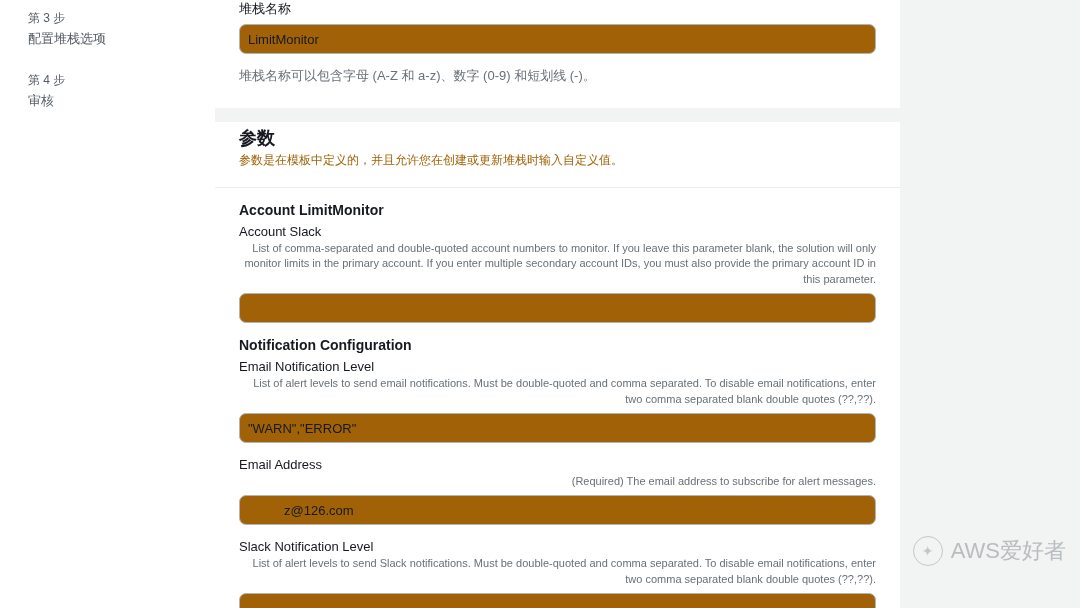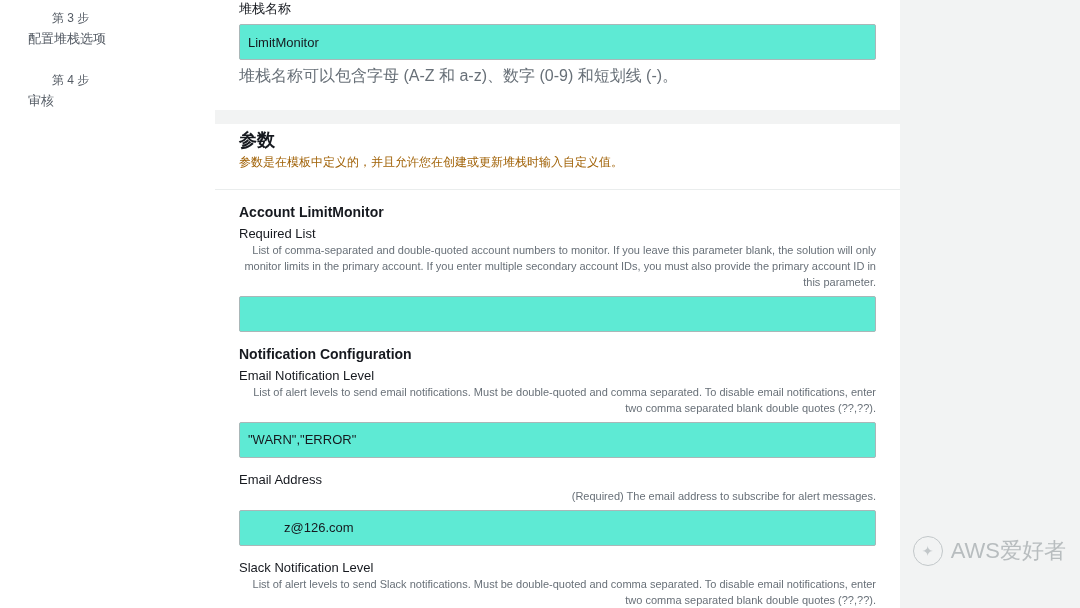--- a/index.html
+++ b/index.html
@@ -24,21 +24,20 @@
       padding: 0 24px 0 28px;
       flex-shrink: 0;
     }
     .step {
       padding: 10px 0 14px 0;
     }
     .step-num {
       font-size: 12px;
       color: #545b64;
       margin-bottom: 3px;
-      margin-left: 24px;
     }
     .step-title {
       font-size: 13px;
       color: #545b64;
       font-family: Liberation Mono, monospace;
     }
     .main {
       flex: 1;
       background: #f2f3f3;
       overflow-y: auto;
@@ -53,32 +52,32 @@
     .card:first-child {
       padding-top: 0;
     }
     .stack-label {
       font-size: 13px;
       color: #16191f;
       margin-bottom: 6px;
     }
     .input {
       width: 100%;
-      height: 36px;
+      height: 30px;
       border: 1px solid #aab7b8;
-      border-radius: 2px;
+      border-radius: 7px;
       padding: 4px 8px;
       font-size: 13px;
       color: #16191f;
-      background: #5eead4;
+      background: #a16207;
     }
     .hint {
-      font-size: 16px;
+      font-size: 13px;
       color: #687078;
-      margin-top: 4px;
+      margin-top: 12px;
       line-height: 1.5;
     }
     .section-title {
       font-size: 18px;
       font-weight: 700;
       color: #16191f;
       margin-bottom: 2px;
     }
     .section-sub {
       font-size: 12px;
@@ -162,21 +161,21 @@
 
     <div class="card">
       <div class="section-title">参数</div>
       <div class="section-sub">参数是在模板中定义的，并且允许您在创建或更新堆栈时输入自定义值。</div>
 
       <hr class="divider">
 
       <div class="group-title">Account LimitMonitor</div>
 
       <div class="field">
-        <div class="field-label">Required List</div>
+        <div class="field-label">Account Slack</div>
         <div class="field-desc">List of comma-separated and double-quoted account numbers to monitor. If you leave this parameter blank, the solution will only monitor limits in the primary account. If you enter multiple secondary account IDs, you must also provide the primary account ID in this parameter.</div>
         <input class="input" type="text" value="" style="">
       </div>
 
       <div class="group-title">Notification Configuration</div>
 
       <div class="field">
         <div class="field-label">Email Notification Level</div>
         <div class="field-desc">List of alert levels to send email notifications. Must be double-quoted and comma separated. To disable email notifications, enter two comma separated blank double quotes (??,??).</div>
         <input class="input" type="text" value="&quot;WARN&quot;,&quot;ERROR&quot;" style="">

